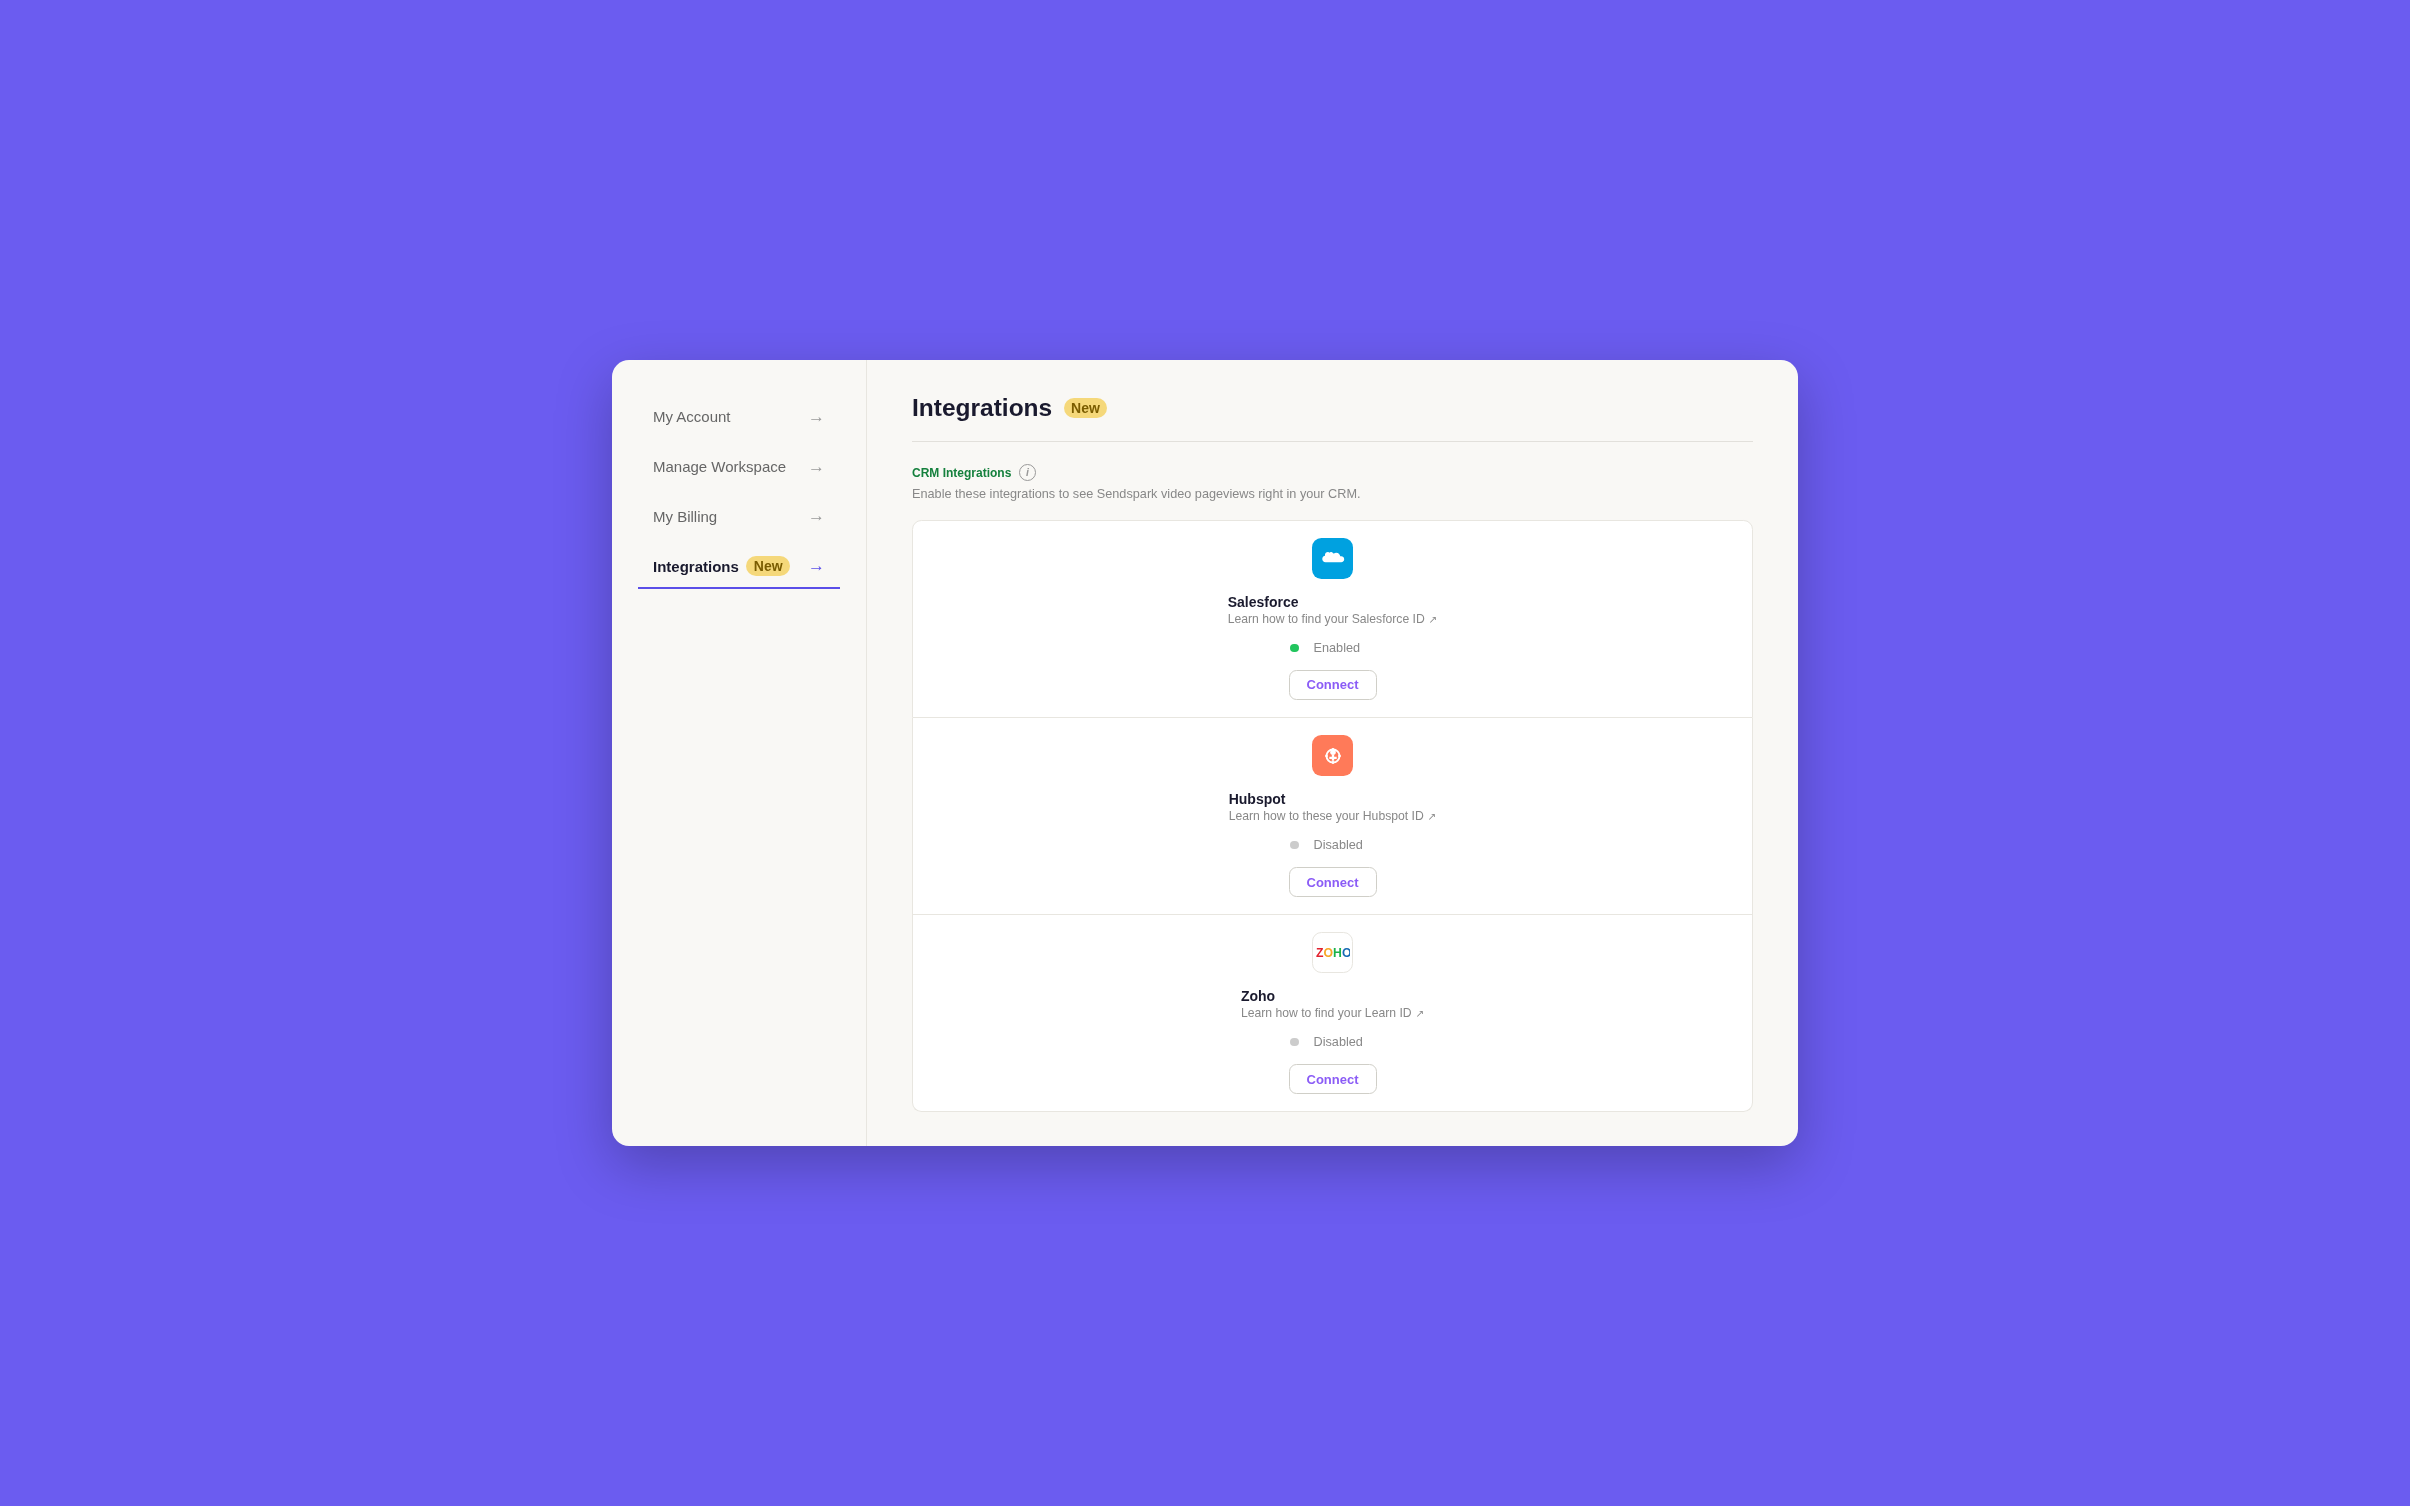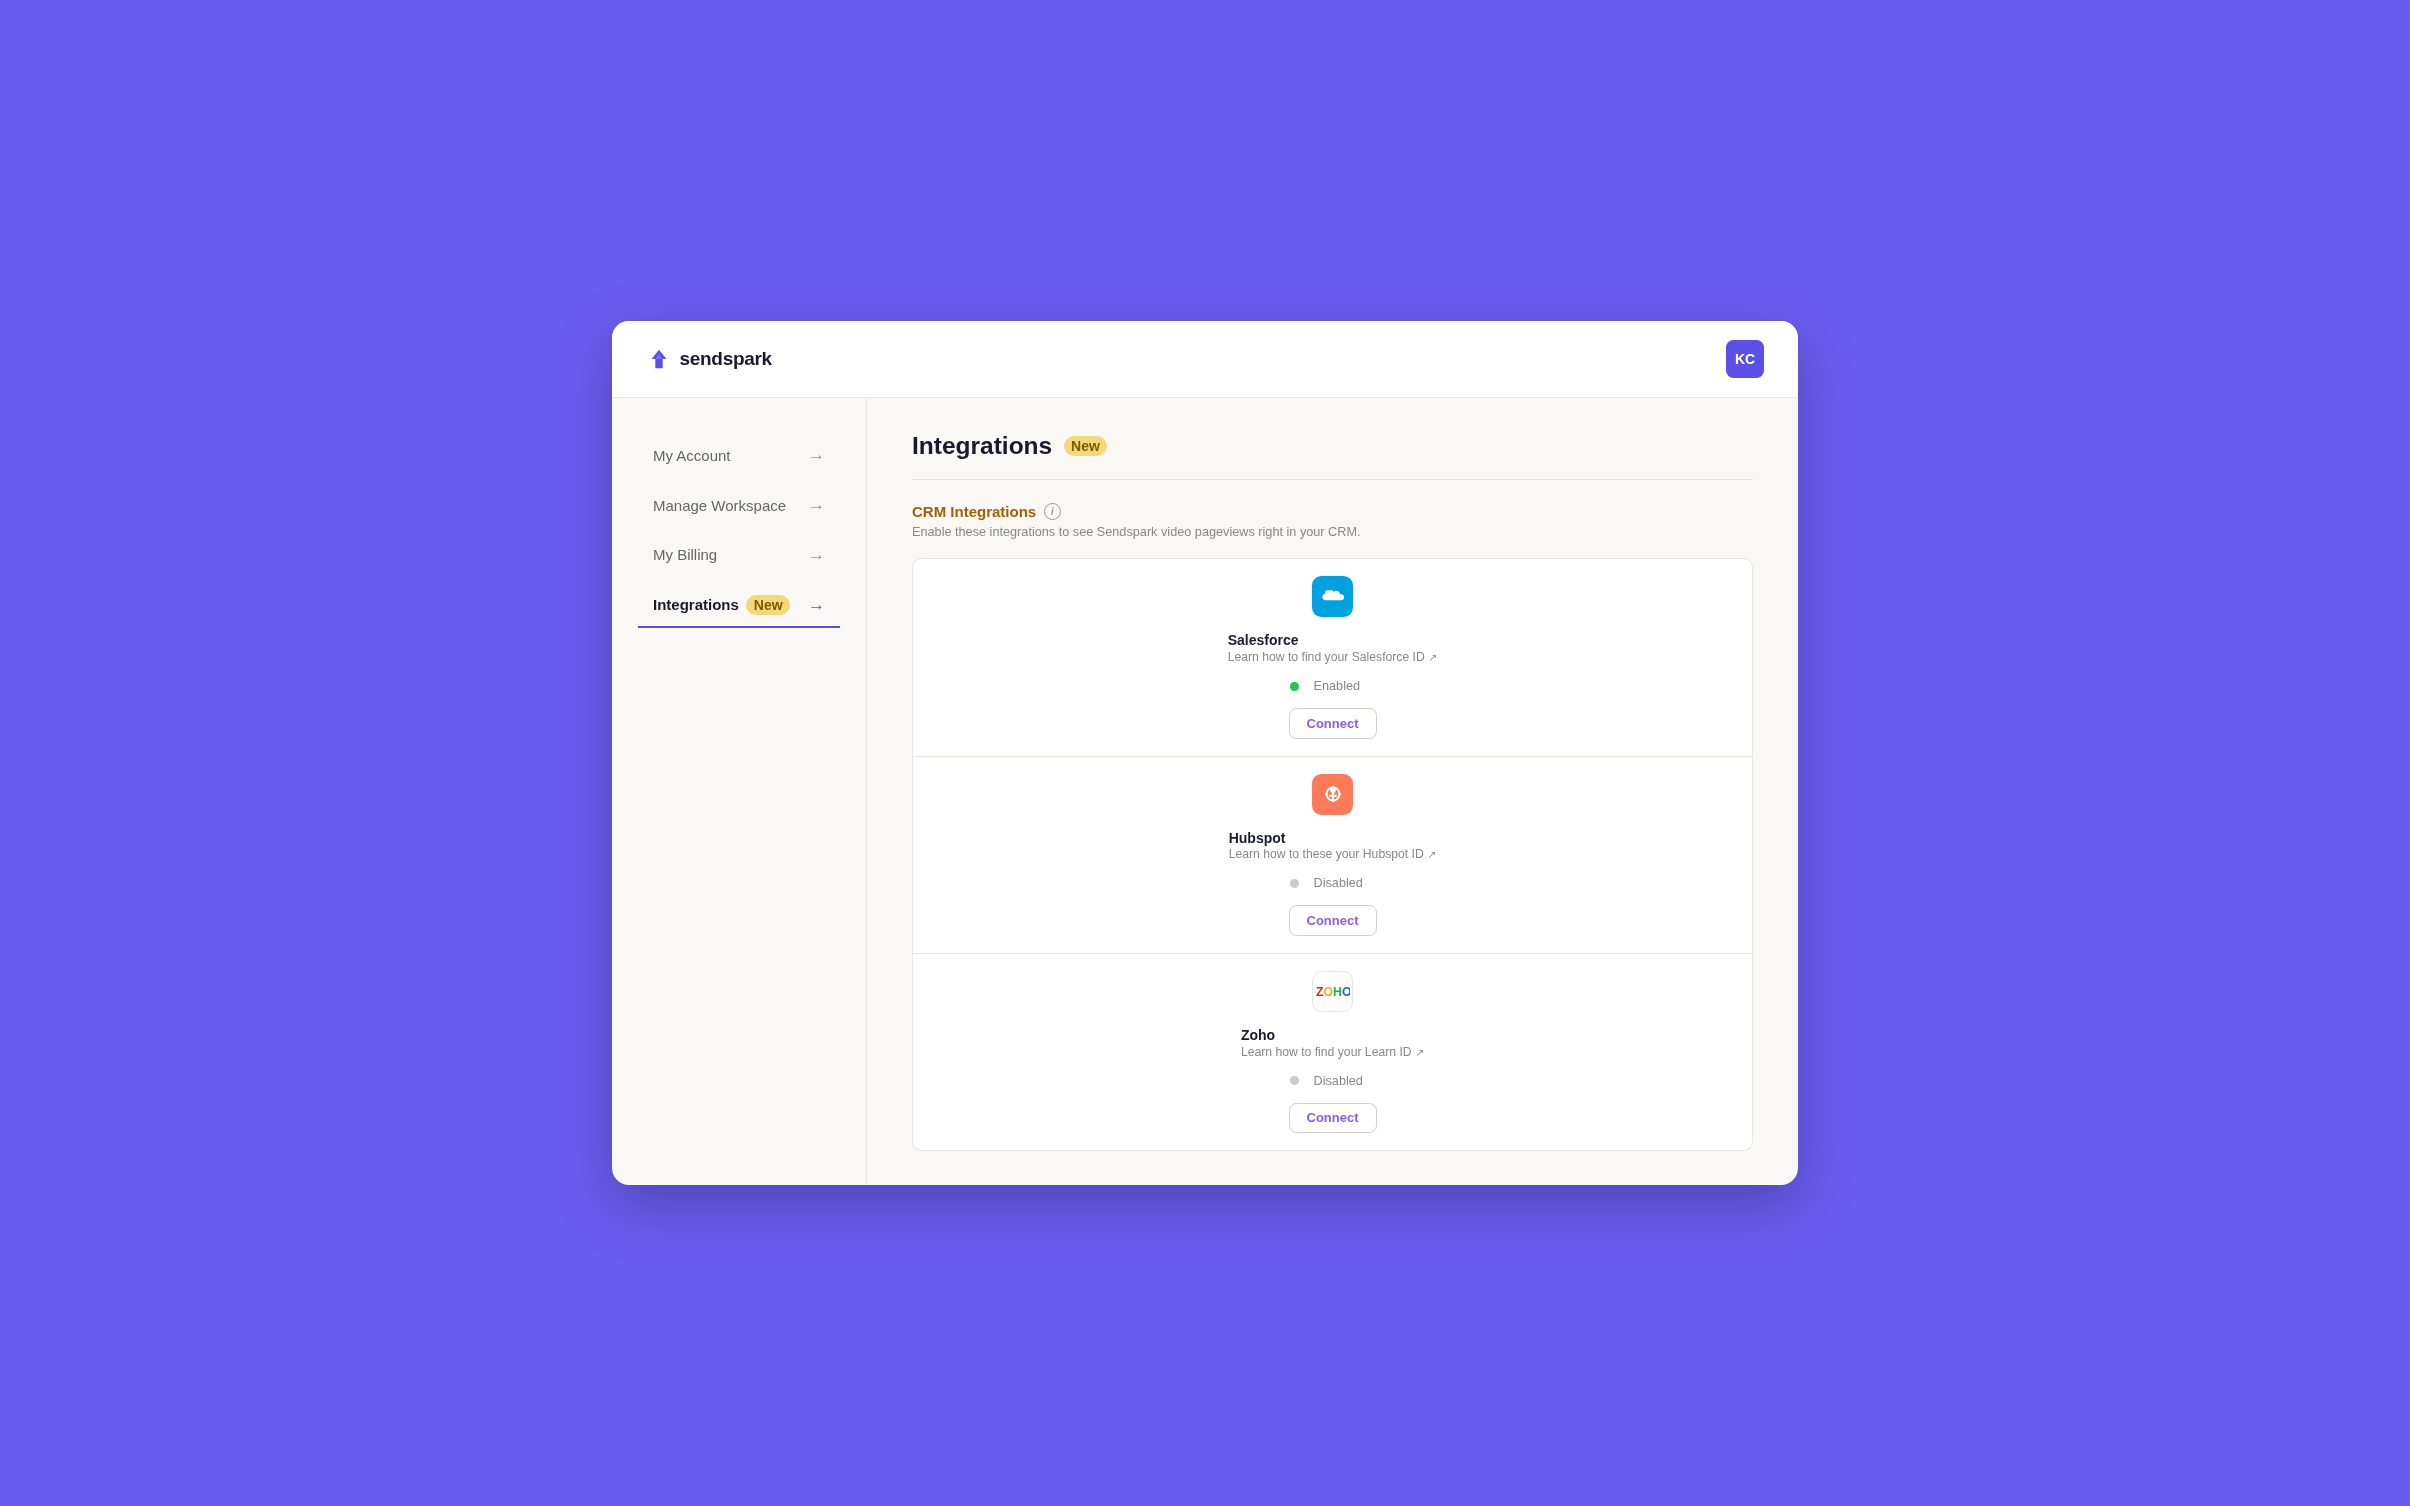--- a/index.html
+++ b/index.html
@@ -134,23 +134,23 @@
       font-weight: 700;
       color: #1a1a2e;
     }
     .section-title-row {
       display: flex;
       align-items: center;
       gap: 7.5px;
       margin-bottom: 5.6px;
     }
     .section-title {
-      font-size: 15px;
-      font-weight: 700;
-      color: #a16207;
+      font-size: 12px;
+      font-weight: 700;
+      color: #15803d;
     }
     .info-icon {
       width: 17px;
       height: 17px;
       border: 1.4px solid #999;
       border-radius: 50%;
       display: inline-flex;
       align-items: center;
       justify-content: center;
       font-size: 10.4px;
@@ -248,31 +248,20 @@
     .sf-bg { background: #00a1e0; }
     .hs-bg { background: #ff7a59; }
     .zoho-bg { background: #fff; border: 0.9px solid #e8e6e0; }
   </style>
 </head>
 <body>
 
 <div class="outer-bg">
   <div class="modal">
 
-    <div class="header">
-      <div class="logo">
-
-        <svg class="logo-icon" viewBox="0 0 28 28" fill="none">
-          <path d="M6 14 L14 4 L22 14 L18 14 L18 24 L10 24 L10 14 Z" fill="#5b4fe8"></path>
-          <path d="M10 14 L14 8 L18 14 Z" fill="#8b7ff5" opacity="0.6"></path>
-        </svg>
-        <span class="logo-text">sendspark</span>
-      </div>
-      <div class="avatar">KC</div>
-    </div>
 
     <div class="body">
 
       <nav class="sidebar">
         <div class="nav-item">
           <span class="nav-label-row">My Account</span>
           <span class="nav-arrow">→</span>
         </div>
         <div class="nav-item">
           <span class="nav-label-row">Manage Workspace</span>

